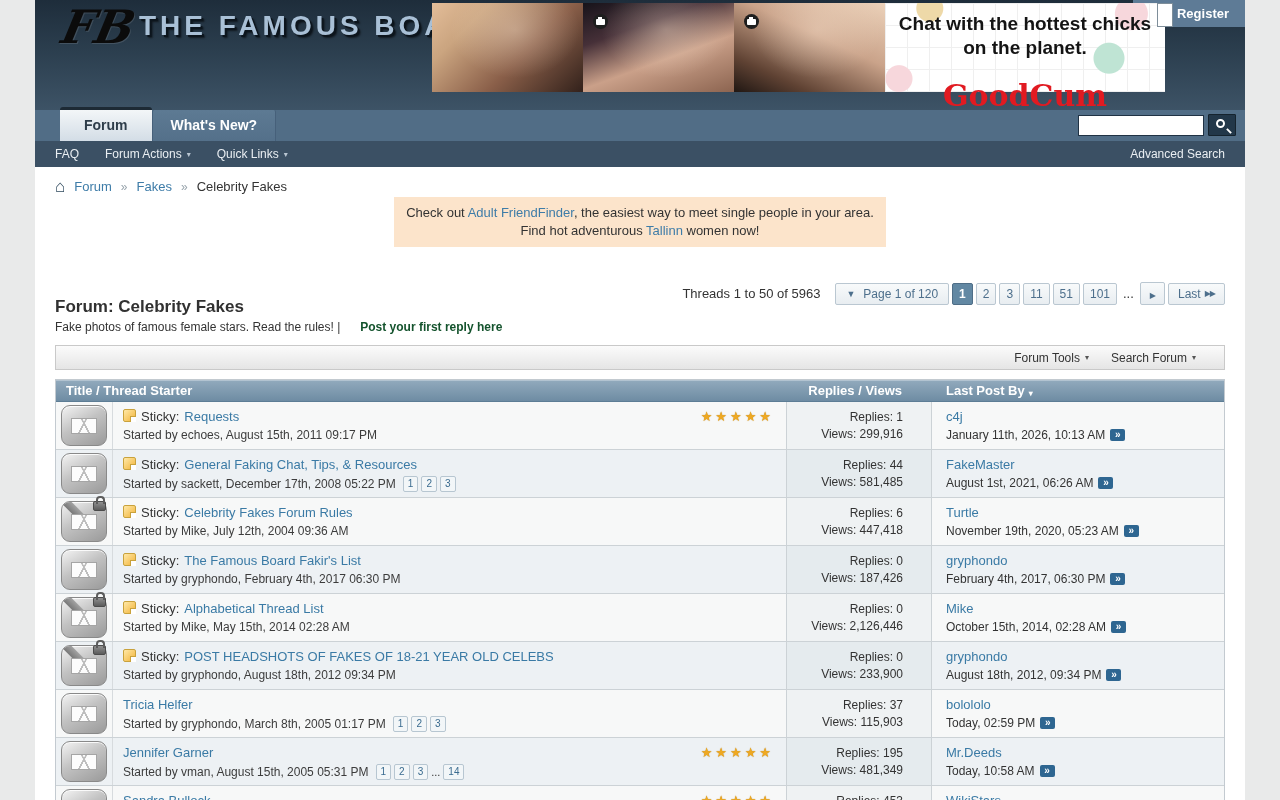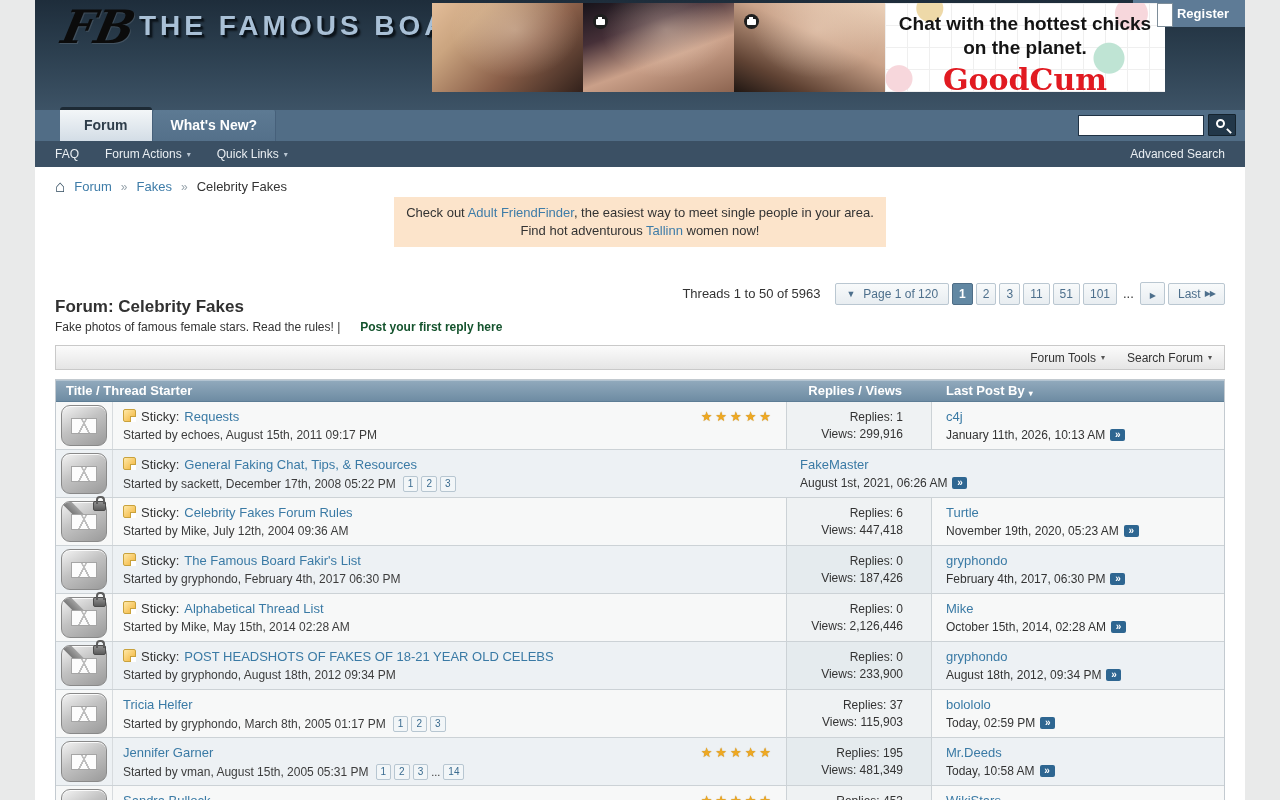--- a/index.html
+++ b/index.html
@@ -26,21 +26,21 @@
 .cam::after{content:'';position:absolute;left:3px;top:5px;width:9px;height:6px;background:#fff;border-radius:1px}
 .adpanel{flex:1;background:
  radial-gradient(circle at 88% 12%,#f7d7dc 0 16px,transparent 17px),
  radial-gradient(circle at 80% 62%,#bfe4d4 0 15px,transparent 16px),
  radial-gradient(circle at 5% 85%,#f7d7dc 0 13px,transparent 14px),
  radial-gradient(circle at 16% 6%,#eed9a8 0 13px,transparent 14px),
  repeating-linear-gradient(0deg,#efefef 0 1px,transparent 1px 22px),
  repeating-linear-gradient(90deg,#efefef 0 1px,transparent 1px 22px),#fff;
  text-align:center;padding-top:9px}
 .ad-line{font-size:19px;font-weight:bold;color:#141414;line-height:24px}
-.ad-brand{margin-top:2px;font-size:30px;font-weight:bold;color:#e11a21;font-family:"DejaVu Serif",serif}
+.ad-brand{margin-top:18px;font-size:30px;font-weight:bold;color:#e11a21;font-family:"DejaVu Serif",serif}
 
 
 .tabbar{height:31px;background:#516d86;display:flex;align-items:flex-end;padding-left:25px;position:relative}
 .tab{font-size:14px;font-weight:bold;cursor:pointer}
 .tab.active{background:linear-gradient(180deg,#f3f6f8,#d3dde6);color:#2e3d4a;padding:7px 24px;border-radius:3px 3px 0 0;border-top:3px solid #1d2a35;position:relative;top:0;height:34px}
 .tab.inactive{background:linear-gradient(180deg,#5d7a93,#54708a);color:#fff;padding:7px 18px;height:31px;border-left:1px solid #46607a;border-right:1px solid #46607a;border-radius:2px 2px 0 0}
 .search-area{position:absolute;right:9px;top:4px;display:flex;align-items:center}
 .search-input{width:126px;height:21px;border:1px solid #203244;background:#fff;margin-right:4px;padding:0 5px;font-size:12px;font-family:"Liberation Sans",sans-serif}
 .search-btn{width:28px;height:22px;background:#223749;border:1px solid #15232e;position:relative;cursor:pointer;border-radius:1px}
 .mag{position:absolute;left:7px;top:4px;width:9px;height:9px;border:2px solid #fff;border-radius:50%}
@@ -71,21 +71,21 @@
 .sel-caret{font-size:9px;color:#4d6f8c;margin-right:8px}
 .dots{color:#333;margin:0 3px}
 .arrow-glyph{font-size:8px;letter-spacing:-1px}
 .pbtn.nav-next{padding:4px 9px 3px}
 .pbtn.last-btn{display:flex;align-items:center;gap:4px;padding:3px 9px}
 
 .forum-title{margin-top:50px;font-size:17px;font-weight:bold;color:#313131}
 .forum-desc{font-size:12px;margin-top:3px;color:#333}
 .reply-link{color:#14532d;font-weight:bold;margin-left:20px}
 
-.toolsbar{margin-top:11px;height:25px;background:linear-gradient(180deg,#fbfbfb,#e5e5e5);border:1px solid #c9c9c9;display:flex;justify-content:flex-end;align-items:center;gap:22px;padding:0 12px;font-size:12px}
+.toolsbar{margin-top:11px;height:25px;background:linear-gradient(180deg,#fbfbfb,#e5e5e5);border:1px solid #c9c9c9;display:flex;justify-content:flex-end;align-items:center;gap:22px;padding:0 28px;font-size:12px}
 .tool{color:#333;display:flex;gap:5px;align-items:center;cursor:pointer}
 .tool-caret{font-size:8px;color:#555}
 
 
 .ttable{margin-top:9px;border:1px solid #c3cad0;border-bottom:none}
 .thead{height:22px;background:linear-gradient(180deg,#92aabd,#6e8ca3);display:flex;color:#fff;font-weight:bold;font-size:13px;align-items:center;box-shadow:inset 0 1px 0 rgba(255,255,255,.3);border-bottom:1px solid #5d7d95}
 .h-title{flex:0 0 731px;padding-left:10px}
 .h-replies{flex:0 0 145px;text-align:right;padding-right:30px}
 .h-last{flex:1;padding-left:14px;display:flex;align-items:flex-end;gap:4px}
 .sort-caret{font-size:8px;color:#fff}
@@ -291,20 +291,24 @@
       <div class="line2">
         <span class="started">Started by sackett, December 17th, 2008 05:22 PM</span>
         <span class="minipages">
                   <a class="minipg">1</a>
                   <a class="minipg">2</a>
                   <a class="minipg">3</a>
                 </span>
       </div>
 
     </div>
+    <div class="cell c-replies">
+      <div class="rline">Replies: 44</div>
+      <div class="vline">Views: 581,485</div>
+    </div>
     <div class="cell c-last">
       <a class="luser">FakeMaster</a>
       <div class="ldate">
         <span class="ldate-text">August 1st, 2021, 06:26 AM</span>
         <span class="gotoicon">»</span>
       </div>
     </div>
   </div>
           <div class="t-row odd">
     <div class="cell c-icon">

